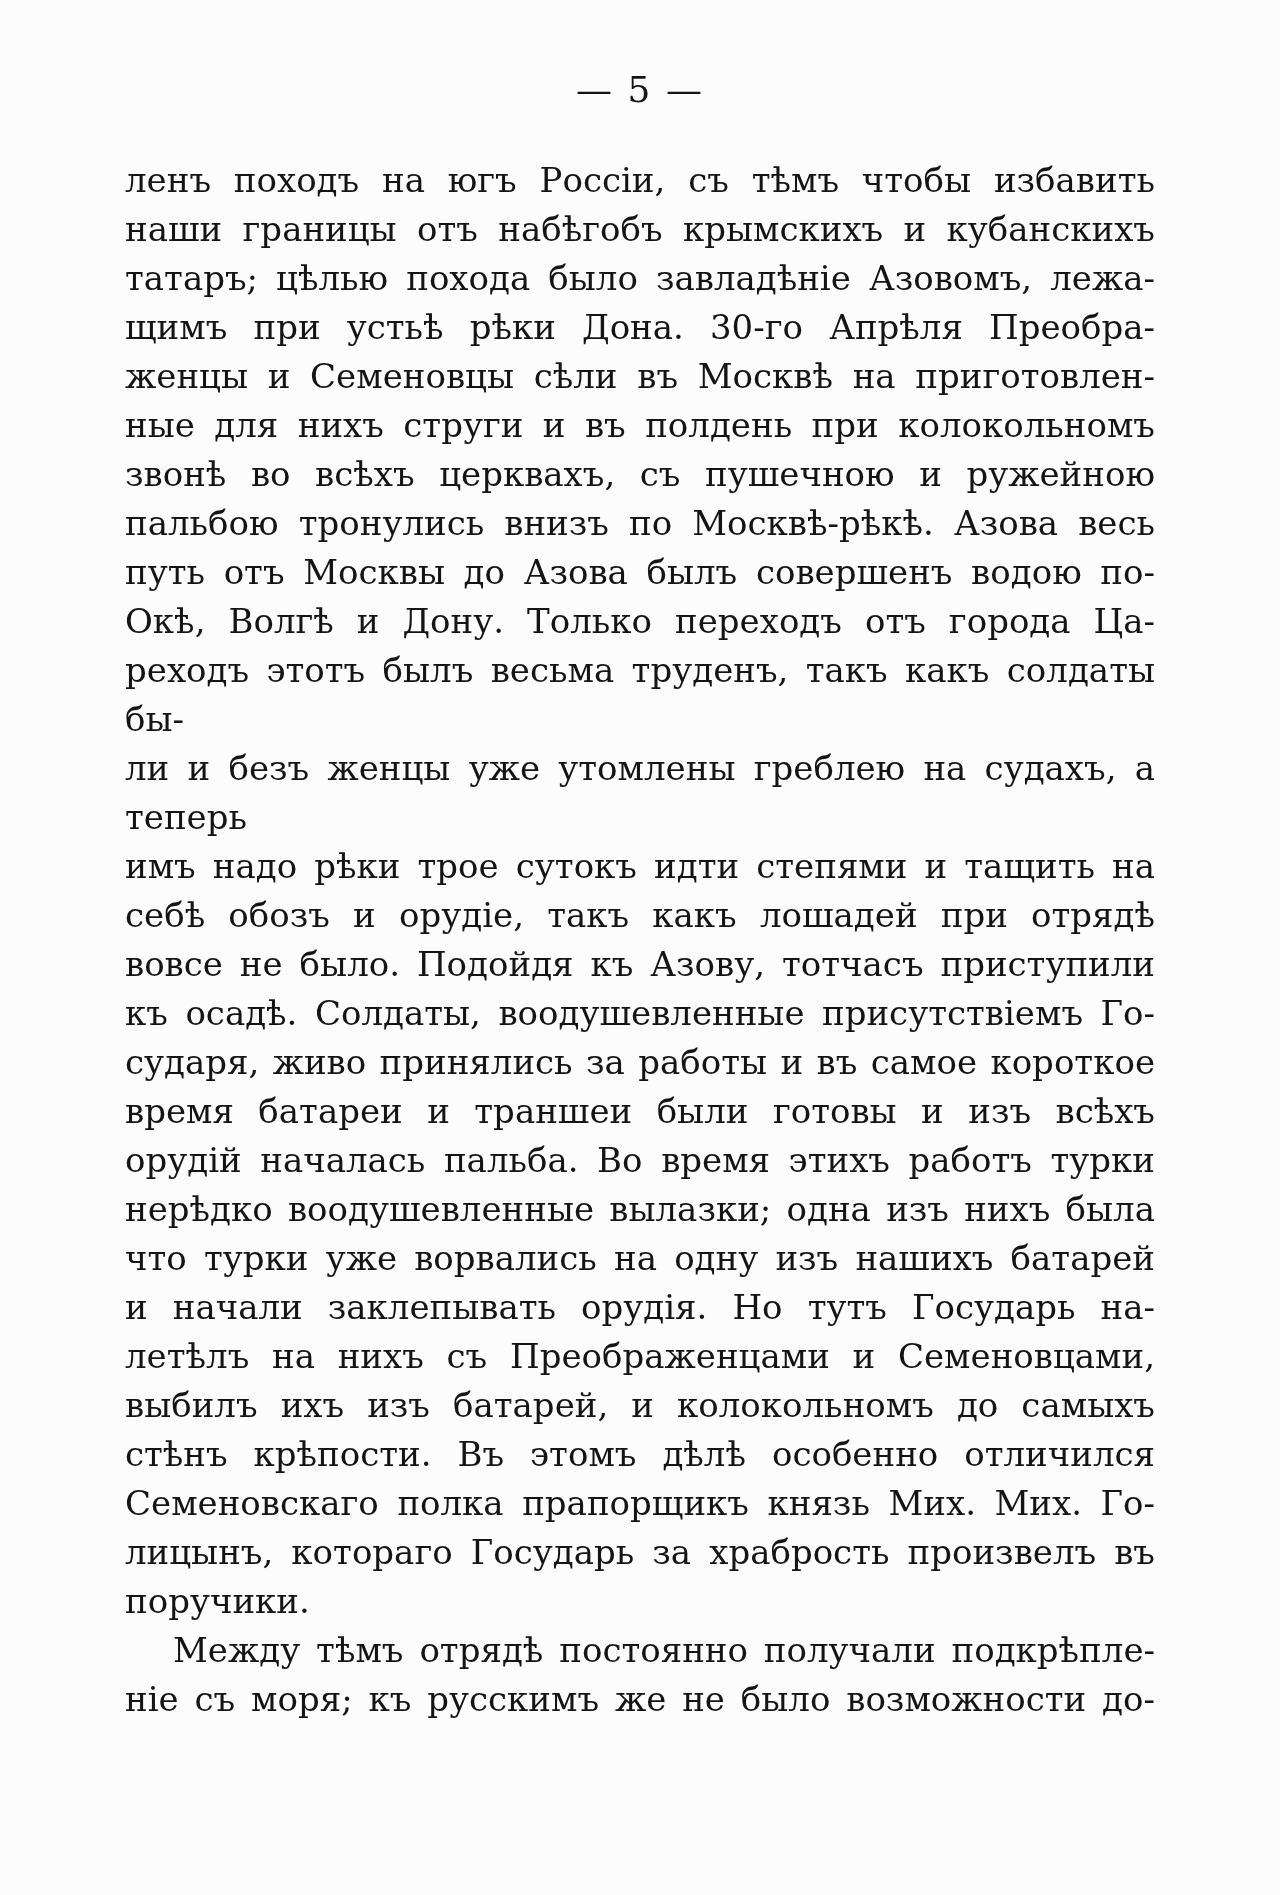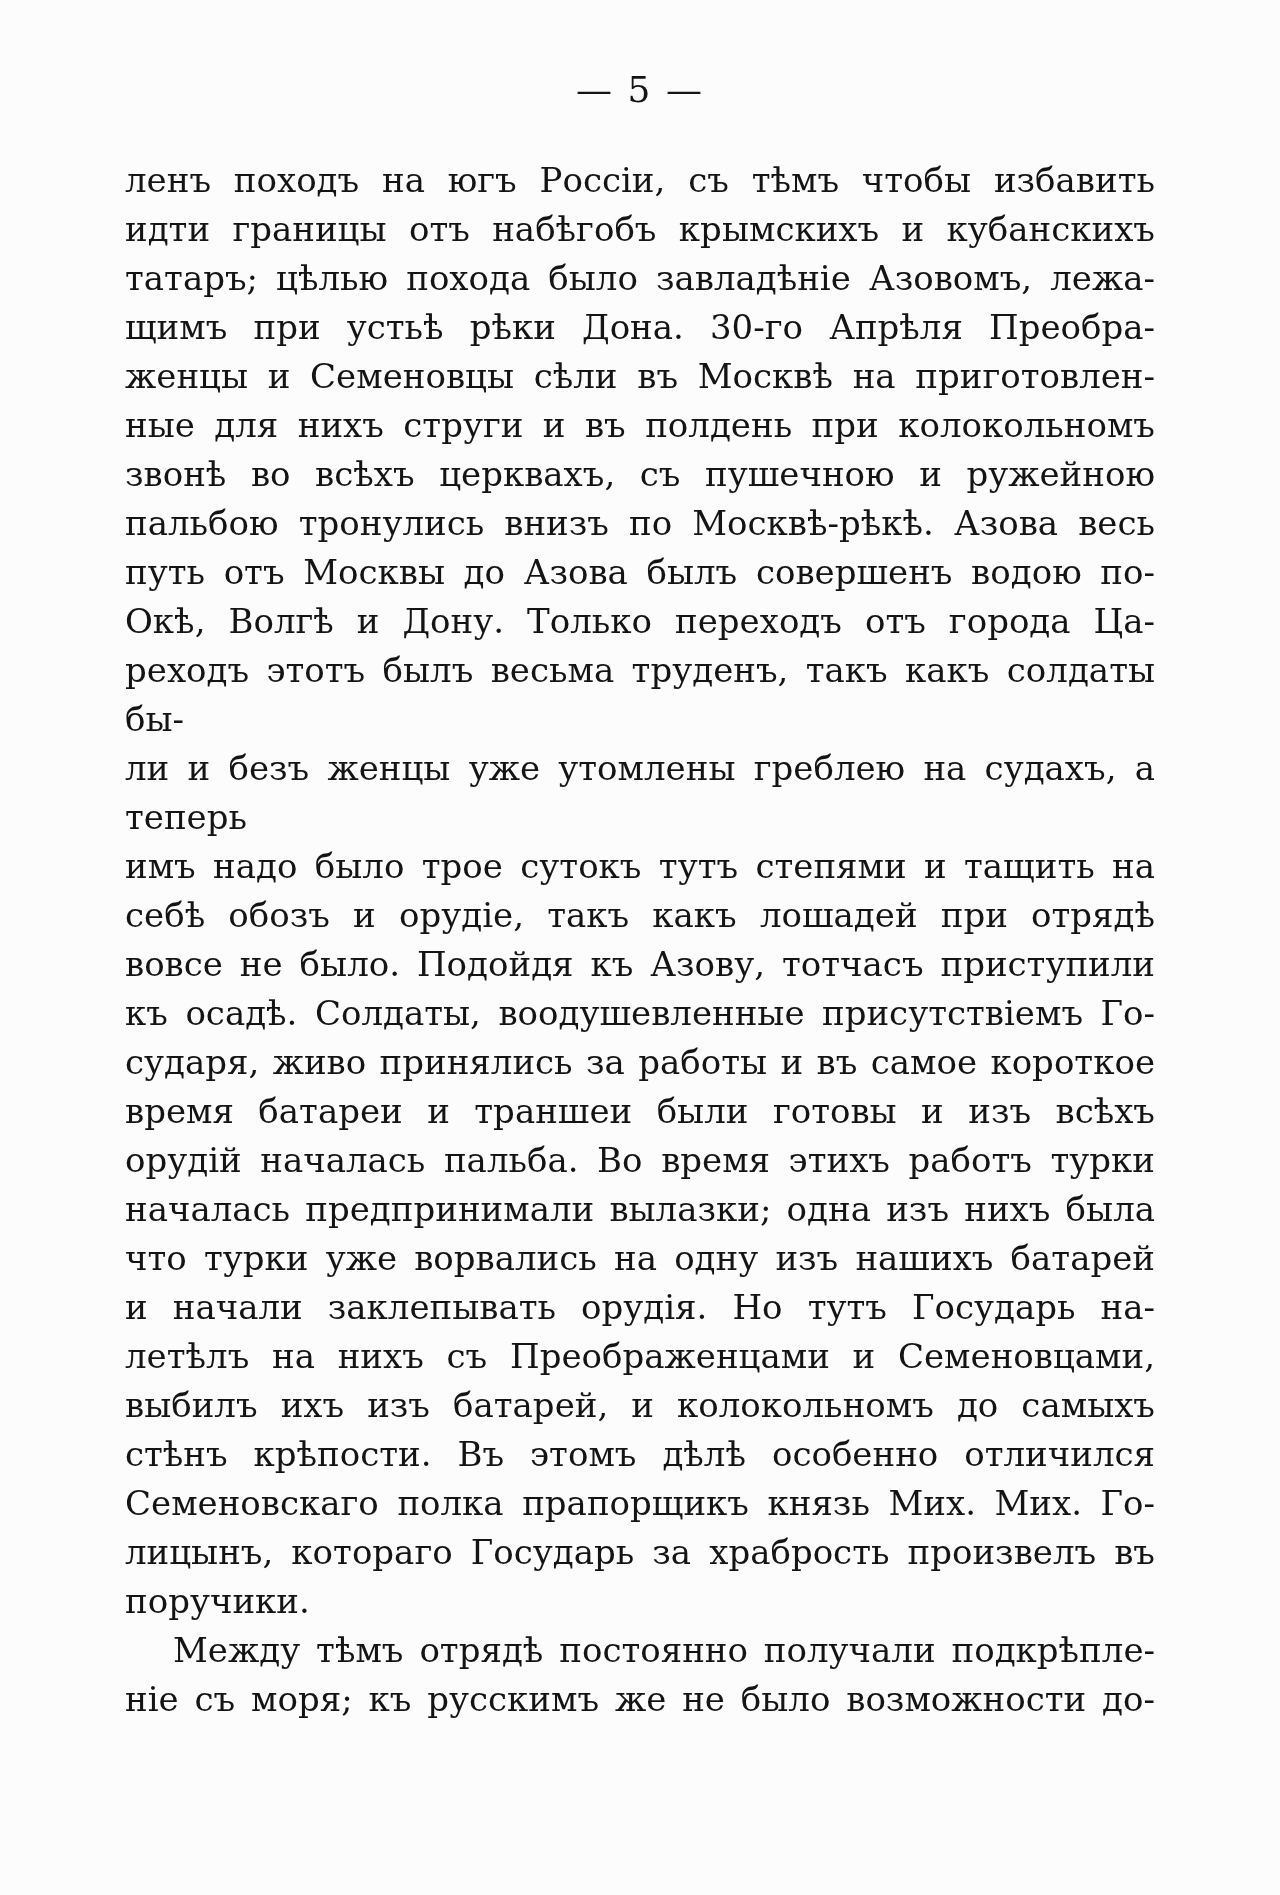--- a/index.html
+++ b/index.html
@@ -48,39 +48,39 @@
     text-indent: 48px;
   }
 </style>
 </head>
 <body>
 
 <div class="scan-page">
   <div class="page-header">— 5 —</div>
   <div class="body-text" id="body-text">
       <div class="line">ленъ походъ на югъ Россіи, съ тѣмъ чтобы избавить</div>
-      <div class="line">идти границы отъ набѣгобъ крымскихъ и кубанскихъ</div>
+      <div class="line">наши границы отъ набѣгобъ крымскихъ и кубанскихъ</div>
       <div class="line">татаръ; цѣлью похода было завладѣніе Азовомъ, лежа-</div>
       <div class="line">щимъ при устьѣ рѣки Дона. 30-го Апрѣля Преобра-</div>
       <div class="line">женцы и Семеновцы сѣли въ Москвѣ на приготовлен-</div>
       <div class="line">ные для нихъ струги и въ полдень при колокольномъ</div>
       <div class="line">звонѣ во всѣхъ церквахъ, съ пушечною и ружейною</div>
       <div class="line">пальбою тронулись внизъ по Москвѣ-рѣкѣ. Азова весь</div>
       <div class="line">путь отъ Москвы до Азова былъ совершенъ водою по-</div>
       <div class="line">Окѣ, Волгѣ и Дону. Только переходъ отъ города Ца-</div>
       <div class="line">реходъ этотъ былъ весьма труденъ, такъ какъ солдаты бы-</div>
       <div class="line">ли и безъ женцы уже утомлены греблею на судахъ, а теперь</div>
-      <div class="line">имъ надо было трое сутокъ тутъ степями и тащить на</div>
+      <div class="line">имъ надо рѣки трое сутокъ идти степями и тащить на</div>
       <div class="line">себѣ обозъ и орудіе, такъ какъ лошадей при отрядѣ</div>
       <div class="line">вовсе не было. Подойдя къ Азову, тотчасъ приступили</div>
       <div class="line">къ осадѣ. Солдаты, воодушевленные присутствіемъ Го-</div>
       <div class="line">сударя, живо принялись за работы и въ самое короткое</div>
       <div class="line">время батареи и траншеи были готовы и изъ всѣхъ</div>
       <div class="line">орудій началась пальба. Во время этихъ работъ турки</div>
-      <div class="line">началась предпринимали вылазки; одна изъ нихъ была</div>
+      <div class="line">нерѣдко воодушевленные вылазки; одна изъ нихъ была</div>
       <div class="line">что турки уже ворвались на одну изъ нашихъ батарей</div>
       <div class="line">и начали заклепывать орудія. Но тутъ Государь на-</div>
       <div class="line">летѣлъ на нихъ съ Преображенцами и Семеновцами,</div>
       <div class="line">выбилъ ихъ изъ батарей, и колокольномъ до самыхъ</div>
       <div class="line">стѣнъ крѣпости. Въ этомъ дѣлѣ особенно отличился</div>
       <div class="line">Семеновскаго полка прапорщикъ князь Мих. Мих. Го-</div>
       <div class="line">лицынъ, котораго Государь за храбрость произвелъ въ</div>
       <div class="line end">поручики.</div>
       <div class="line indent">Между тѣмъ отрядѣ постоянно получали подкрѣпле-</div>
       <div class="line">ніе съ моря; къ русскимъ же не было возможности до-</div>

